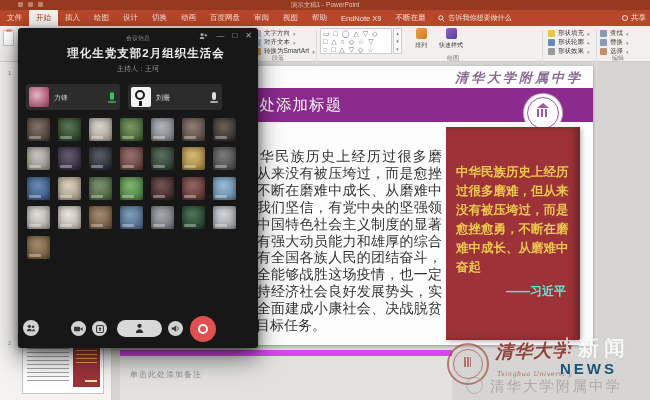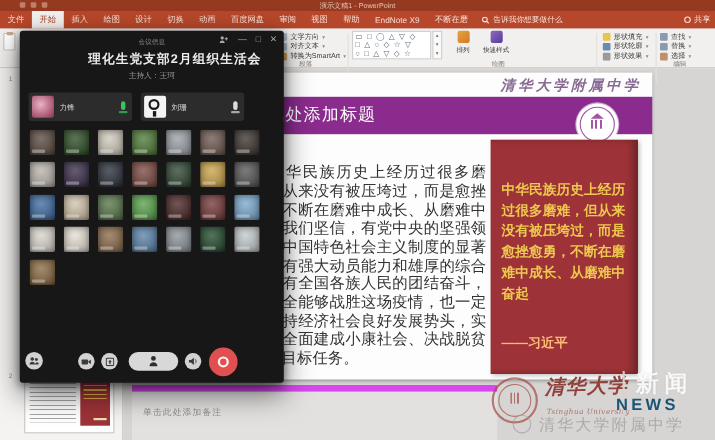--- a/index.html
+++ b/index.html
@@ -59,21 +59,21 @@
      box-shadow:0 0 0 1px rgba(255,255,255,.6);}
   #emblem .ring{position:absolute;left:3px;top:3px;width:32px;height:32px;border:1.5px solid #8a2b8d;border-radius:50%;opacity:.8;}
   #emblem .bld{position:absolute;left:13px;top:15px;width:12px;height:8px;
      background:repeating-linear-gradient(90deg,#8a2b8d 0 2px,transparent 2px 4px);opacity:.8;}
   #emblem .bld:before{content:"";position:absolute;left:0;top:-6px;border-left:6px solid transparent;border-right:6px solid transparent;border-bottom:5px solid #8a2b8d;}
   #body-text{position:absolute;left:99px;top:82px;width:228px;font-size:14px;line-height:16.9px;color:#333;
      text-align:justify;font-weight:500;}
   #quote-box{position:absolute;left:331px;top:61px;width:134px;height:213px;background:#9d3338;
      box-shadow:inset -5px 0 7px rgba(0,0,0,.28),2px 2px 4px rgba(0,0,0,.25);padding:36px 10px 0;}
   #quote-text{white-space:pre-line;font-size:12.5px;line-height:19px;font-weight:bold;color:#eec84e;text-align:justify;}
-  #quote-sig{margin-top:26px;text-align:left;padding-right:4px;font-size:12px;font-weight:bold;color:#fdba74;}
+  #quote-sig{margin-top:6px;text-align:right;padding-right:4px;font-size:12px;font-weight:bold;color:#5eead4;}
 
   
   #watermark{left:440px;top:332px;width:210px;height:62px;opacity:.92;}
   #seal{position:absolute;left:7px;top:11px;width:42px;height:42px;border:2px solid #a04a40;border-radius:50%;opacity:.75;}
   #seal i{position:absolute;left:4px;top:4px;width:30px;height:30px;border:1px solid #a04a40;border-radius:50%;display:block;}
   #seal b{position:absolute;left:15px;top:12px;width:8px;height:10px;display:block;
      background:repeating-linear-gradient(90deg,#a04a40 0 1.5px,transparent 1.5px 3px);}
   #wm-cn{position:absolute;left:55px;top:7px;font-family:"DejaVu Serif","Liberation Serif",serif;font-weight:bold;
      font-style:italic;font-size:18px;letter-spacing:1px;color:#8d3631;transform:rotate(-1.5deg);}
   #wm-en{position:absolute;left:57px;top:38px;font-family:"DejaVu Serif","Liberation Serif",serif;font-style:italic;
@@ -84,21 +84,21 @@
   #footer-wm{left:460px;top:374px;width:190px;height:26px;opacity:.6;}
   #footer-wm .ring{position:absolute;left:6px;top:3px;width:17px;height:17px;border:1.5px solid #979797;border-radius:50%;}
   #footer-wm span{position:absolute;left:30px;top:3px;font-size:14.5px;color:#8f8f8f;letter-spacing:2px;white-space:nowrap;}
 
   
   #panel{left:18px;top:28px;width:240px;height:320px;background:#171717;border-radius:3px;z-index:60;
      box-shadow:0 10px 26px rgba(0,0,0,.55),0 2px 8px rgba(0,0,0,.45);}
   #mt-header{position:absolute;left:0;top:6px;width:100%;text-align:center;font-size:6px;color:#8a8a8a;}
   #mt-controls{position:absolute;right:6px;top:3px;display:flex;gap:8px;align-items:center;font-size:8px;color:#a8a8a8;}
   #mt-controls .wc{cursor:default;line-height:10px;}
-  #mt-title{position:absolute;left:13px;top:18px;width:100%;text-align:center;font-size:11.5px;font-weight:600;color:#ececec;letter-spacing:1px;padding-left:16px;}
+  #mt-title{position:absolute;left:0;top:18px;width:100%;text-align:center;font-size:11.5px;font-weight:600;color:#ececec;letter-spacing:1px;padding-left:16px;}
   #mt-sub{position:absolute;left:0;top:36px;width:100%;text-align:center;font-size:7px;color:#979797;}
   .ftile{position:absolute;top:56px;width:94px;height:26px;background:#2c2c2c;border-radius:3px;}
   .ftile .av{position:absolute;left:3px;top:3px;width:20px;height:20px;border-radius:2px;}
   .ftile .nm{position:absolute;left:28px;top:9px;font-size:7px;color:#d8d8d8;}
   .ftile .mic{position:absolute;right:6px;top:8px;width:4px;height:8px;border-radius:2px;}
   .ftile .mic:after{content:"";position:absolute;left:-2px;bottom:-3px;width:8px;height:2px;background:inherit;border-radius:1px;opacity:.7;}
   .av2ring{position:absolute;left:4px;top:3px;width:10px;height:10px;border:2.5px solid #1a1a1a;border-radius:50%;}
   .av2stem{position:absolute;left:8px;top:14px;width:3px;height:5px;background:#1a1a1a;}
   .prow{position:absolute;left:9px;display:flex;gap:8px;}
   .ptile{width:23px;height:23px;border-radius:2px;position:relative;box-shadow:inset 0 0 6px rgba(0,0,0,.45);}

